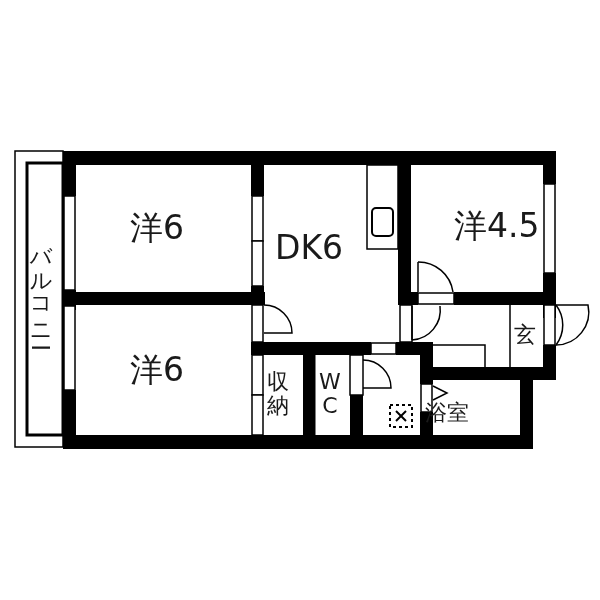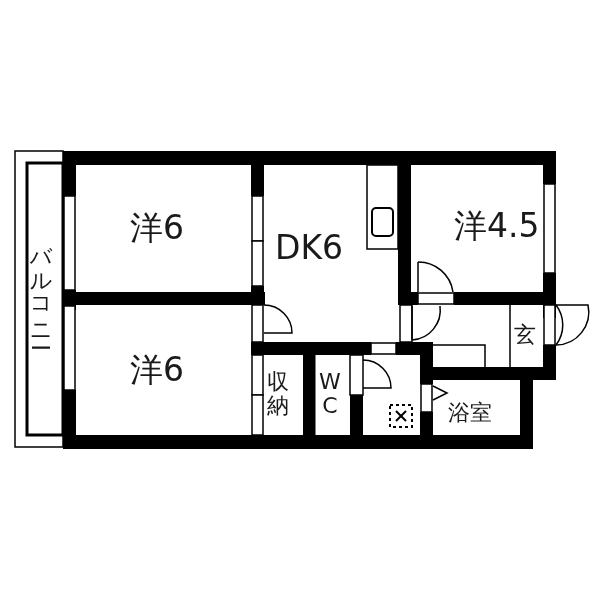--- a/index.html
+++ b/index.html
@@ -131,13 +131,13 @@
   <span>収</span>
   <span>納</span>
 </div>
 
 <div class="label stack" style="left:319px; top:370px;">
   <span>W</span>
   <span>C</span>
 </div>
 
 <div class="label mid" style="left:514px; top:324px;">玄</div>
-<div class="label mid" style="left:448px; top:402px;font-family:Liberation Serif, serif;">浴室</div>
+<div class="label mid" style="left:425px; top:402px;font-family:Liberation Serif, serif;">浴室</div>
 
 </body></html>

